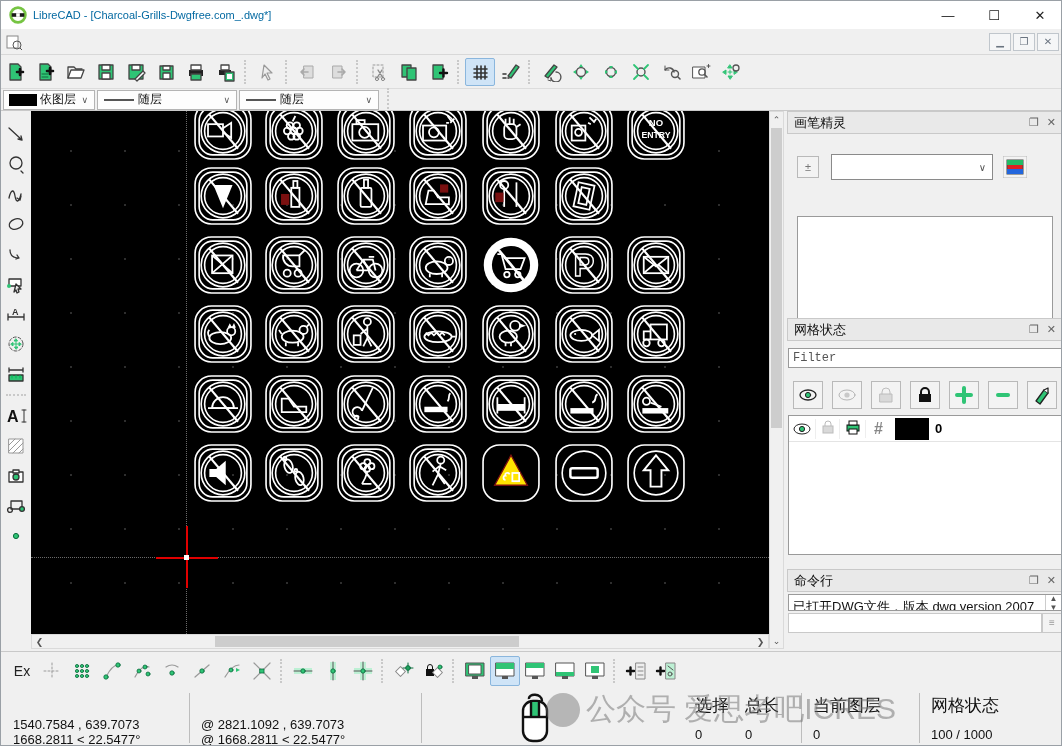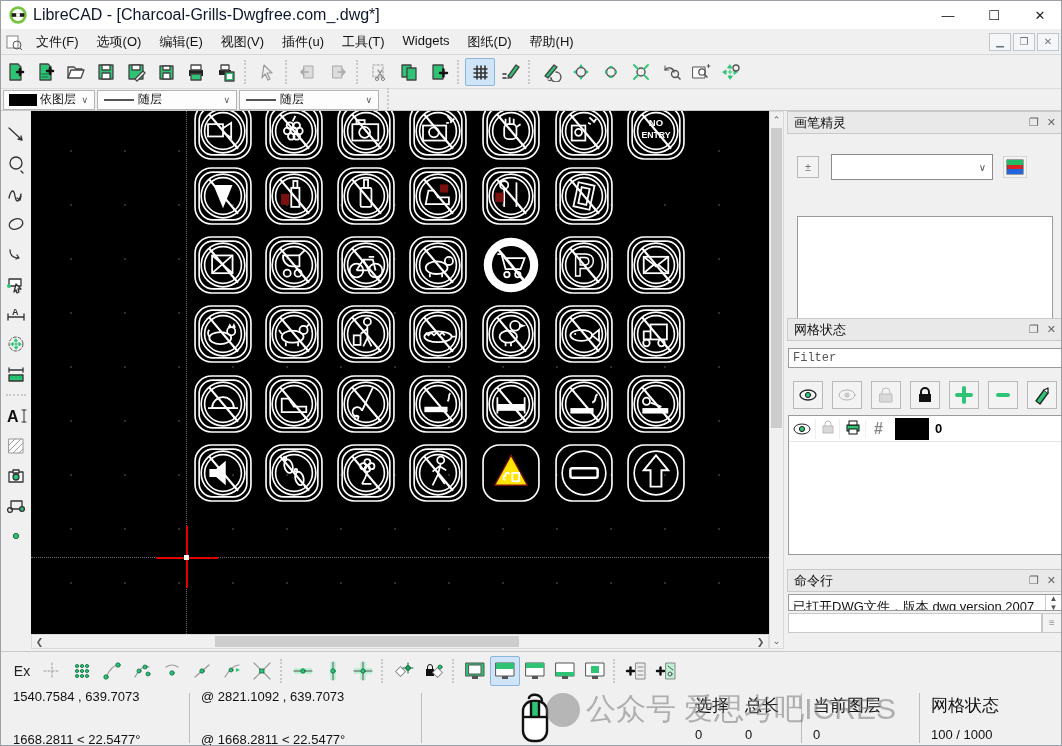--- a/index.html
+++ b/index.html
@@ -1,21 +1,21 @@
 <!DOCTYPE html>
 <html><head>
 <meta charset="utf-8">
 <style>
   html,body{margin:0;padding:0;background:#888;}
   *{box-sizing:border-box;font-family:"Liberation Sans","DejaVu Sans",sans-serif;}
   #app{position:relative;width:1062px;height:746px;background:#f0f0f0;overflow:hidden;border:1px solid #9aa0a6;}
   
   .titlebar{position:absolute;left:0;top:0;width:1062px;height:28px;background:#fff;display:flex;align-items:center;}
   .titlebar .logo{width:18px;height:18px;margin:0 6px 0 8px;}
-  .title-text{font-size:16px;color:#0f172a;}
+  .title-text{font-size:11px;color:#0369a1;}
   .win-ctrls{margin-left:auto;display:flex;height:28px;}
   .win-btn{width:46px;height:28px;display:flex;align-items:center;justify-content:center;font-size:13px;color:#222;}
   
   .menubar{position:absolute;left:0;top:28px;width:1062px;height:26px;background:#f0f0f0;display:flex;align-items:center;border-bottom:1px solid #d8d8d8;}
   .menu-restore{width:18px;height:18px;margin:0 4px;}
   .menu-item{padding:3px 9px;font-size:13px;color:#111;}
   .mdi-ctrls{margin-left:auto;display:flex;gap:2px;margin-right:4px;}
   .mdi-btn{width:22px;height:18px;border:1px solid #c0c6cc;background:#f5f6f7;color:#6a7480;font-size:10px;display:flex;align-items:center;justify-content:center;}
   
   .toolbar1{position:absolute;left:0;top:54px;width:1062px;height:34px;background:#f0f0f0;display:flex;align-items:center;border-bottom:1px solid #dcdcdc;}
@@ -56,21 +56,21 @@
   .lay-btn{width:30px;height:28px;border:1px solid #b9b9b9;background:#f3f3f3;display:flex;align-items:center;justify-content:center;}
   .cmdrow{font-size:13px;color:#111;}
   .spin{width:16px;display:flex;flex-direction:column;align-items:center;justify-content:center;color:#555;font-size:8px;border-left:1px solid #ccc;}
   
   .snapbar{position:absolute;left:0;top:650px;width:1062px;height:38px;background:#f0f0f0;border-top:1px solid #c9c9c9;display:flex;align-items:center;padding-left:6px;}
   .snap-btn{width:30px;height:30px;display:flex;align-items:center;justify-content:center;border:1px solid transparent;border-radius:2px;}
   .snap-btn.active{background:#cfe4f7;border-color:#8ab6dd;}
   .snap-ex{font-size:14px;color:#222;width:28px;text-align:center;}
   
   .statusbar{position:absolute;left:0;top:688px;width:1062px;height:58px;background:#f0f0f0;font-size:13px;color:#111;}
-  .coordcol{position:absolute;top:0;height:58px;display:flex;flex-direction:column;justify-content:space-between;}
+  .coordcol{position:absolute;top:0;height:58px;display:flex;flex-direction:column;justify-content:flex-end;}
   .vsep{position:absolute;top:4px;height:50px;border-left:1px solid #bdbdbd;}
   .fld{position:absolute;top:0;height:58px;display:flex;flex-direction:column;justify-content:space-around;}
   .fld .lab{font-size:17px;}
   .watermark{position:absolute;left:545px;top:0px;font-size:30px;color:rgba(110,110,110,0.5);white-space:nowrap;display:flex;align-items:center;gap:6px;pointer-events:none;}
   .wm-circle{width:34px;height:34px;border-radius:50%;background:rgba(110,110,110,0.45);}
 </style>
 </head>
 <body>
 
 <div id="app">
@@ -88,31 +88,20 @@
       <div class="win-btn">✕</div>
     </div>
   </div>
 
   <div class="menubar">
     <svg class="menu-restore" viewBox="0 0 18 18">
       <rect x="2" y="3" width="11" height="12" fill="#fff" stroke="#888"></rect>
         <circle cx="12" cy="12" r="4" fill="none" stroke="#555"></circle>
         <line x1="15" y1="15" x2="17" y2="17" stroke="#555"></line>
     </svg>
-    <div id="menus" style="display:flex;">
-        <div class="menu-item">文件(F)</div>
-        <div class="menu-item">选项(O)</div>
-        <div class="menu-item">编辑(E)</div>
-        <div class="menu-item">视图(V)</div>
-        <div class="menu-item">插件(u)</div>
-        <div class="menu-item">工具(T)</div>
-        <div class="menu-item">Widgets</div>
-        <div class="menu-item">图纸(D)</div>
-        <div class="menu-item">帮助(H)</div>
-      </div>
     <div class="mdi-ctrls">
       <div class="mdi-btn">▁</div>
       <div class="mdi-btn">❐</div>
       <div class="mdi-btn">✕</div>
     </div>
   </div>
 
   <div class="toolbar1" id="toolbar1">
       <div class="tb-btn">
         <svg width="20" height="20" viewBox="0 0 20 20" fill="none" stroke-linecap="round" stroke-linejoin="round">

